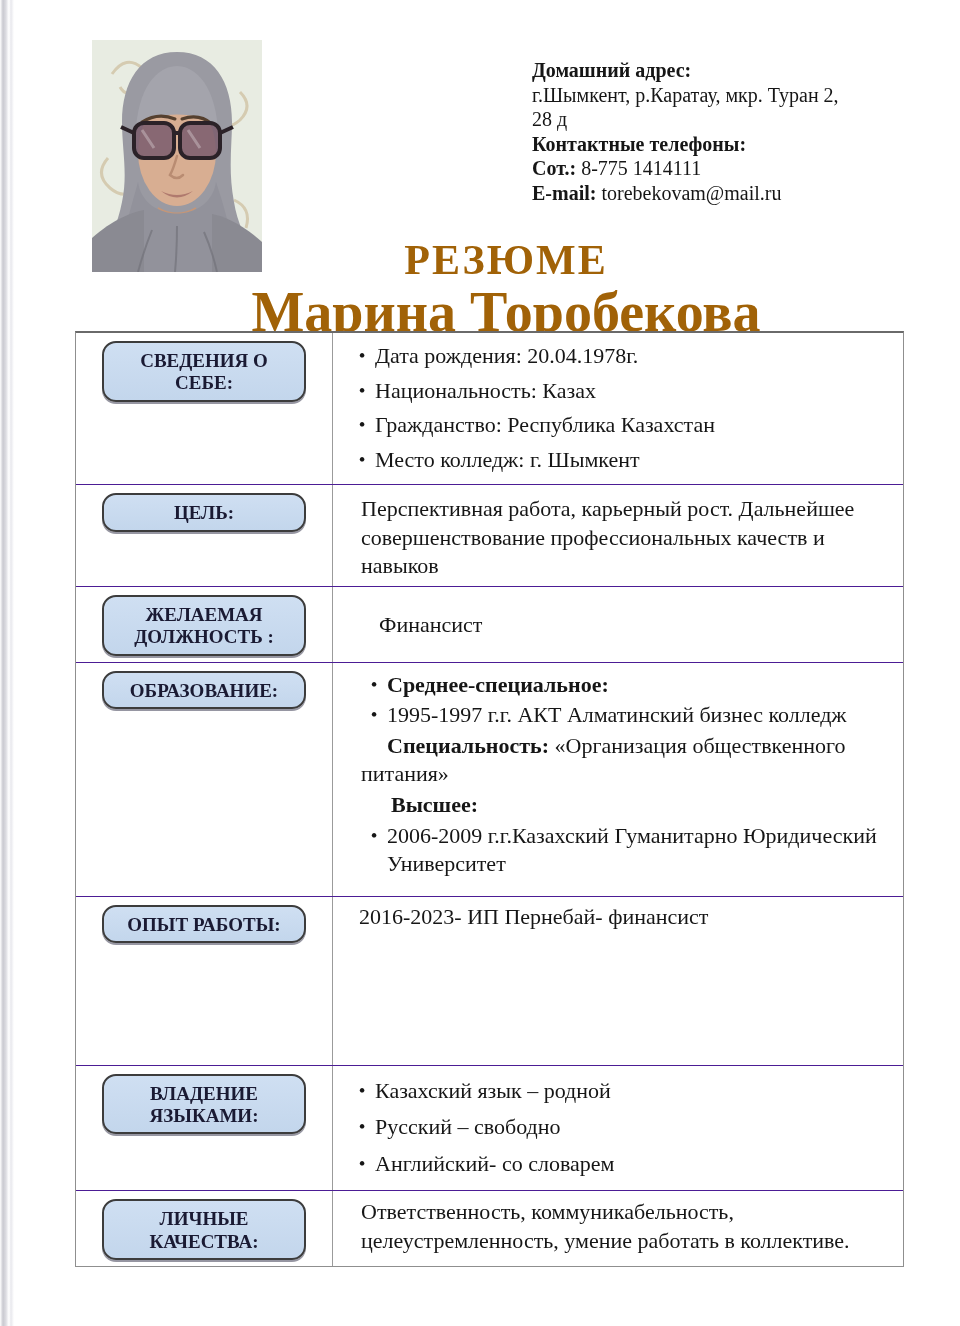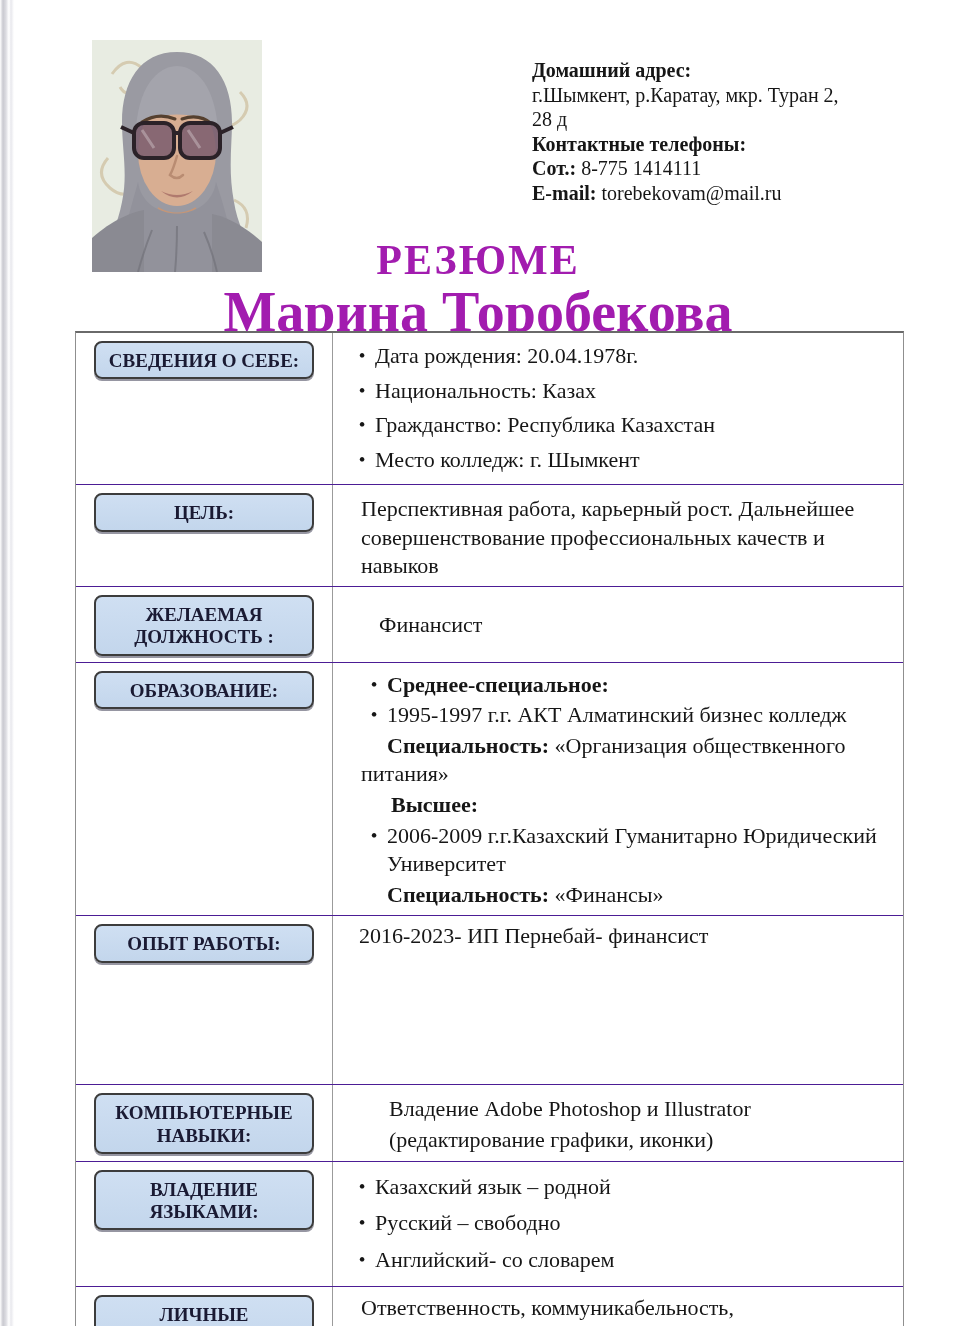--- a/index.html
+++ b/index.html
@@ -19,41 +19,41 @@
   .photo {
     position: absolute; left: 92px; top: 40px; width: 170px; height: 232px;
     display: block;
   }
   .contact {
     position: absolute; left: 532px; top: 58px; width: 360px;
     font-size: 20px; line-height: 1.23;
   }
   .contact b { font-weight: bold; }
   .title {
-    position: absolute; left: 64px; top: 238px; width: 828px;
-    text-align: center; font-weight: bold; color: #a21caf;
+    position: absolute; left: 92px; top: 238px; width: 828px;
+    text-align: center; font-weight: bold; color: #a16207;
   }
   .title .t1 { font-size: 42px; line-height: 1.08; letter-spacing: 2px; }
   .title .t2 { font-size: 56px; line-height: 1.04; }
   .resume-table {
     position: absolute; left: 75px; top: 331px; width: 829px;
     border: 1px solid #8f8f8f; border-top: 2px solid #6a6a6a;
     background: #ffffff;
   }
   .t-row { display: grid; grid-template-columns: 257px 1fr; border-top: 1px solid #4c1d95; }
   .t-row:first-child { border-top: none; }
   .cell-label {
     border-right: 1px solid #9b9b9b;
     padding: 8px 0 6px; display: flex; justify-content: center; align-items: flex-start;
   }
   .label-box {
     background: linear-gradient(180deg, #cfdff2 0%, #c3d6ec 100%);
-    border: 2px solid #3c3c3c; border-radius: 8px;
+    border: 2px solid #3c3c3c; border-radius: 14px;
     box-shadow: 0 2px 0 rgba(45,45,70,.5);
-    width: 220px; padding: 7px 8px 5px;
+    width: 204px; padding: 7px 8px 5px;
     text-align: center; font-weight: bold; font-size: 19px; line-height: 1.18;
     color: #1a1a33;
   }
   .cell-content { padding: 6px 14px 4px 16px; font-size: 22px; line-height: 1.3; }
   .line { margin: 2px 12px; }
   .line.bullet { display: flex; }
   .line.bullet .dot { flex: 0 0 26px; text-align: center; font-size: 19px; line-height: 1.5; }
   .line.para-ind { text-indent: 26px; }
   .line.ind1 { padding-left: 30px; }
   b, .line b { font-weight: bold; }
@@ -184,40 +184,30 @@
         <div class="line bullet">
           <span class="dot">•</span>
           <span class="txt"><span>1995-1997 г.г. АКТ Алматинский бизнес колледж</span></span>
         </div>
         <div class="line para-ind"><span class="txt"><b>Специальность:</b><span> «Организация обществкенного питания»</span></span></div>
         <div class="line ind1"><span class="txt"><b>Высшее:</b></span></div>
         <div class="line bullet">
           <span class="dot">•</span>
           <span class="txt"><span>2006-2009 г.г.Казахский Гуманитарно Юридический Университет</span></span>
         </div>
-        <div class="line para-ind"><span class="txt"><b>Специальность:</b><span> «Финансы»</span></span></div>
       </div>
     </div>
     <div class="t-row" data-row="experience">
       <div class="cell-label">
         <div class="label-box">ОПЫТ РАБОТЫ:</div>
       </div>
       <div class="cell-content">
         <div class="line para"><span class="txt"><span>2016-2023- ИП Пернебай- финансист</span></span></div>
       </div>
     </div>
-    <div class="t-row" data-row="computer-skills">
-      <div class="cell-label">
-        <div class="label-box">КОМПЬЮТЕРНЫЕ НАВЫКИ:</div>
-      </div>
-      <div class="cell-content">
-        <div class="line para"><span class="txt"><span>Владение Adobe Photoshop и Illustrator</span></span></div>
-        <div class="line para"><span class="txt"><span>(редактирование графики, иконки)</span></span></div>
-      </div>
-    </div>
     <div class="t-row" data-row="languages">
       <div class="cell-label">
         <div class="label-box">ВЛАДЕНИЕ ЯЗЫКАМИ:</div>
       </div>
       <div class="cell-content">
         <div class="line bullet">
           <span class="dot">•</span>
           <span class="txt"><span>Казахский язык – родной</span></span>
         </div>
         <div class="line bullet">

